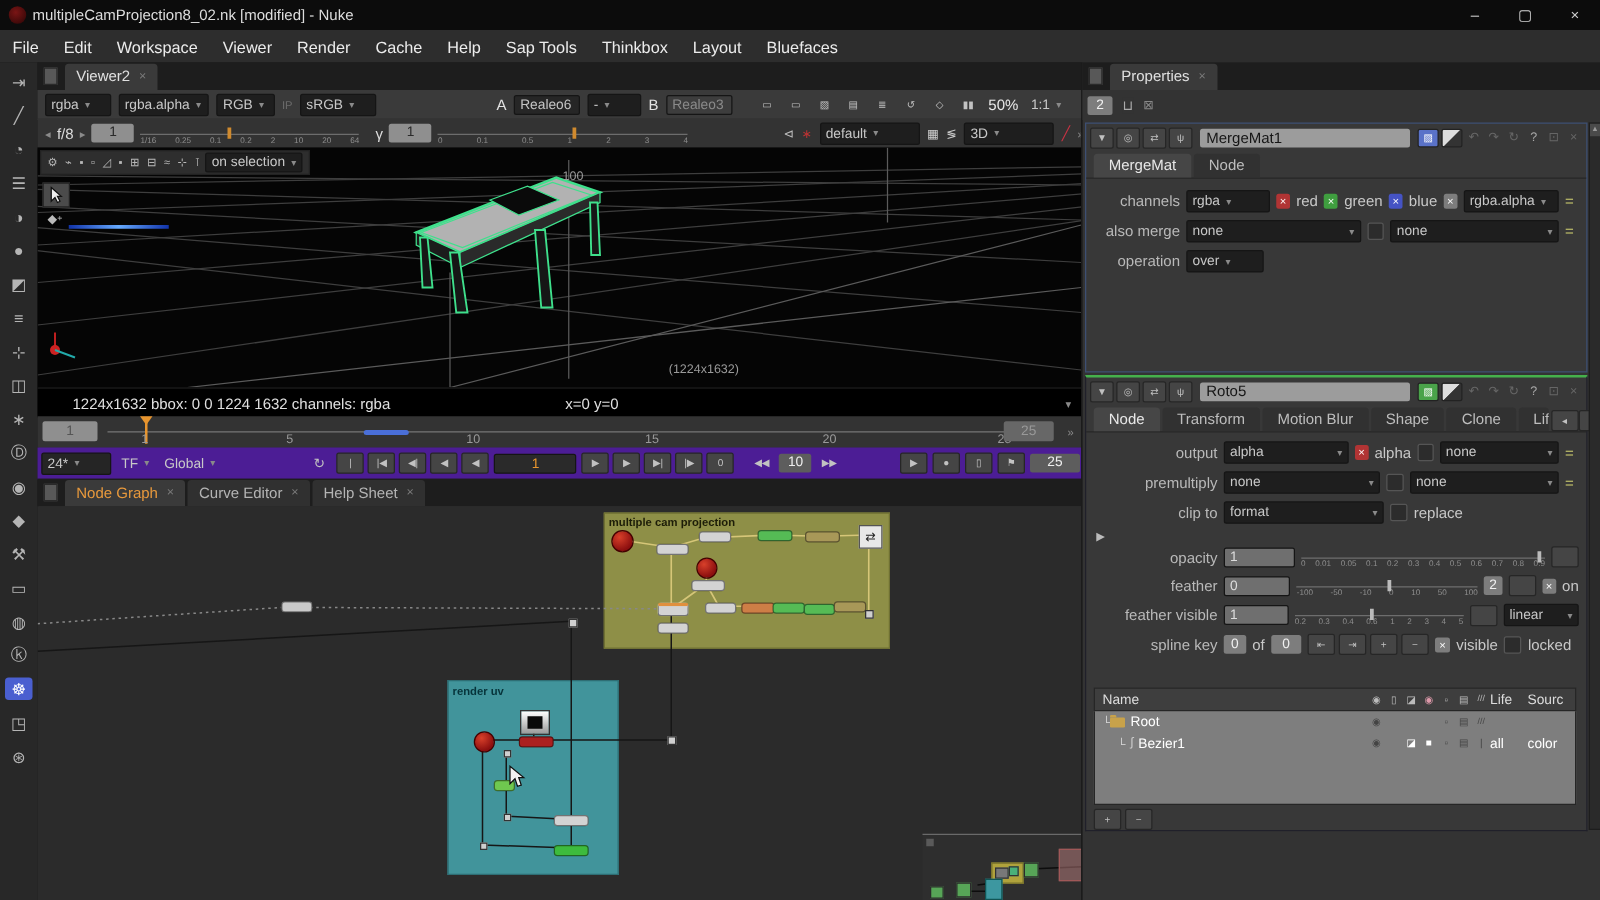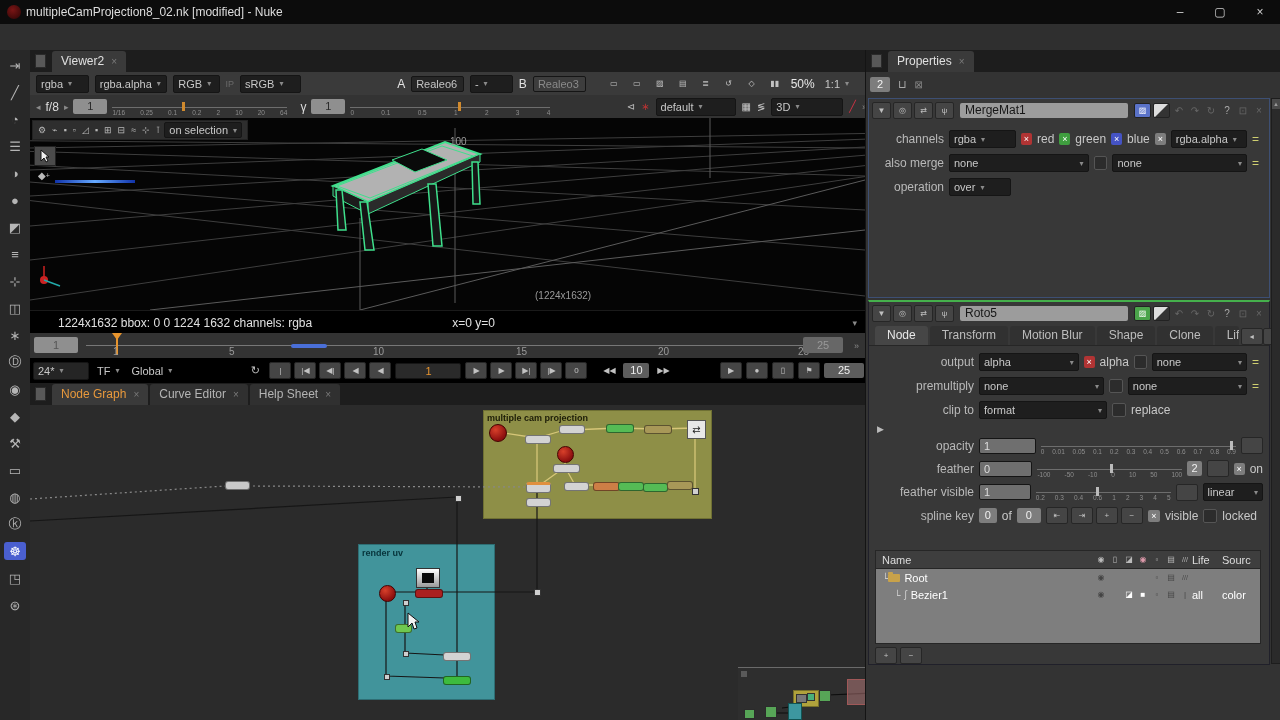--- a/index.html
+++ b/index.html
@@ -80,20 +80,34 @@
   <div id="titlebar" class="abs">
     <span class="abs" style="left:7px;top:5px;width:14px;height:14px;border-radius:50%;background:radial-gradient(circle at 40% 35%,#7a1515,#2a0505);"></span>
     <span style="margin-left:26px;">multipleCamProjection8_02.nk [modified] - Nuke</span>
     <span style="margin-left:auto;display:flex;">
       <span class="winbtn">–</span>
       <span class="winbtn">▢</span>
       <span class="winbtn">×</span>
     </span>
   </div>
 
+  <div id="menubar" class="abs">
+
+  <span class="menu-item">File</span>
+      <span class="menu-item">Edit</span>
+      <span class="menu-item">Workspace</span>
+      <span class="menu-item">Viewer</span>
+      <span class="menu-item">Render</span>
+      <span class="menu-item">Cache</span>
+      <span class="menu-item">Help</span>
+      <span class="menu-item">Sap Tools</span>
+      <span class="menu-item">Thinkbox</span>
+      <span class="menu-item">Layout</span>
+      <span class="menu-item">Bluefaces</span>
+    </div>
 
   <div id="lefttb" class="abs">
 
   <span class="ltb">⇥</span>
       <span class="ltb">╱</span>
       <span class="ltb">◔</span>
       <span class="ltb">☰</span>
       <span class="ltb">◑</span>
       <span class="ltb">●</span>
       <span class="ltb">◩</span>
@@ -309,21 +323,21 @@
       <span class="abs tlabel" style="left:143px;top:13px;">5</span>
       <span class="abs tlabel" style="left:287px;top:13px;">10</span>
       <span class="abs tlabel" style="left:430px;top:13px;">15</span>
       <span class="abs tlabel" style="left:572px;top:13px;">20</span>
       <span class="abs tlabel" style="left:712px;top:13px;">25</span>
     </div>
     <span class="fld" style="position:absolute;right:22px;top:4px;width:40px;height:16px;line-height:16px;background:#676767;color:#999;">25</span>
     <span class="chev abs" style="right:6px;top:8px;">»</span>
   </div>
 
-  <div class="abs row" style="left:30px;top:358px;width:835px;height:25px;background:#000000;border-bottom:1px solid #1d1d1d;gap:4px;padding-left:3px;">
+  <div class="abs row" style="left:30px;top:358px;width:835px;height:25px;background:#4c1d95;border-bottom:1px solid #1d1d1d;gap:4px;padding-left:3px;">
     <span class="dd" style="width:46px;background:#252525;">
         <span>24*</span>
         <span class="car">▾</span>
       </span>
     <span class="dd" style="background:transparent;border:none;">
         <span>TF</span>
         <span class="car">▾</span>
       </span>
     <span class="dd" style="background:transparent;border:none;width:58px;">
         <span>Global</span>
@@ -479,20 +493,24 @@
       <span class="hbtn">ψ</span>
       <span class="nname">MergeMat1</span>
       <span class="hico bluechk">▨</span>
       <span class="hico half"></span>
       <span class="hgray">↶</span>
       <span class="hgray">↷</span>
       <span class="hgray">↻</span>
       <span class="hgray" style="color:#aaa;">?</span>
       <span class="hgray">⊡</span>
       <span class="hgray">×</span>
+    </div>
+    <div class="ptabs">
+      <span class="ptab active">MergeMat</span>
+      <span class="ptab">Node</span>
     </div>
     <div class="prow" style="margin-top:6px;justify-content:flex-end;">
       <span class="plbl w75">channels</span>
       <span class="dd" style="width:62px;">
           <span>rgba</span>
           <span class="car">▾</span>
         </span>
       <span class="ck red">×</span>
         <span>red</span>
       <span class="ck grn">×</span>

